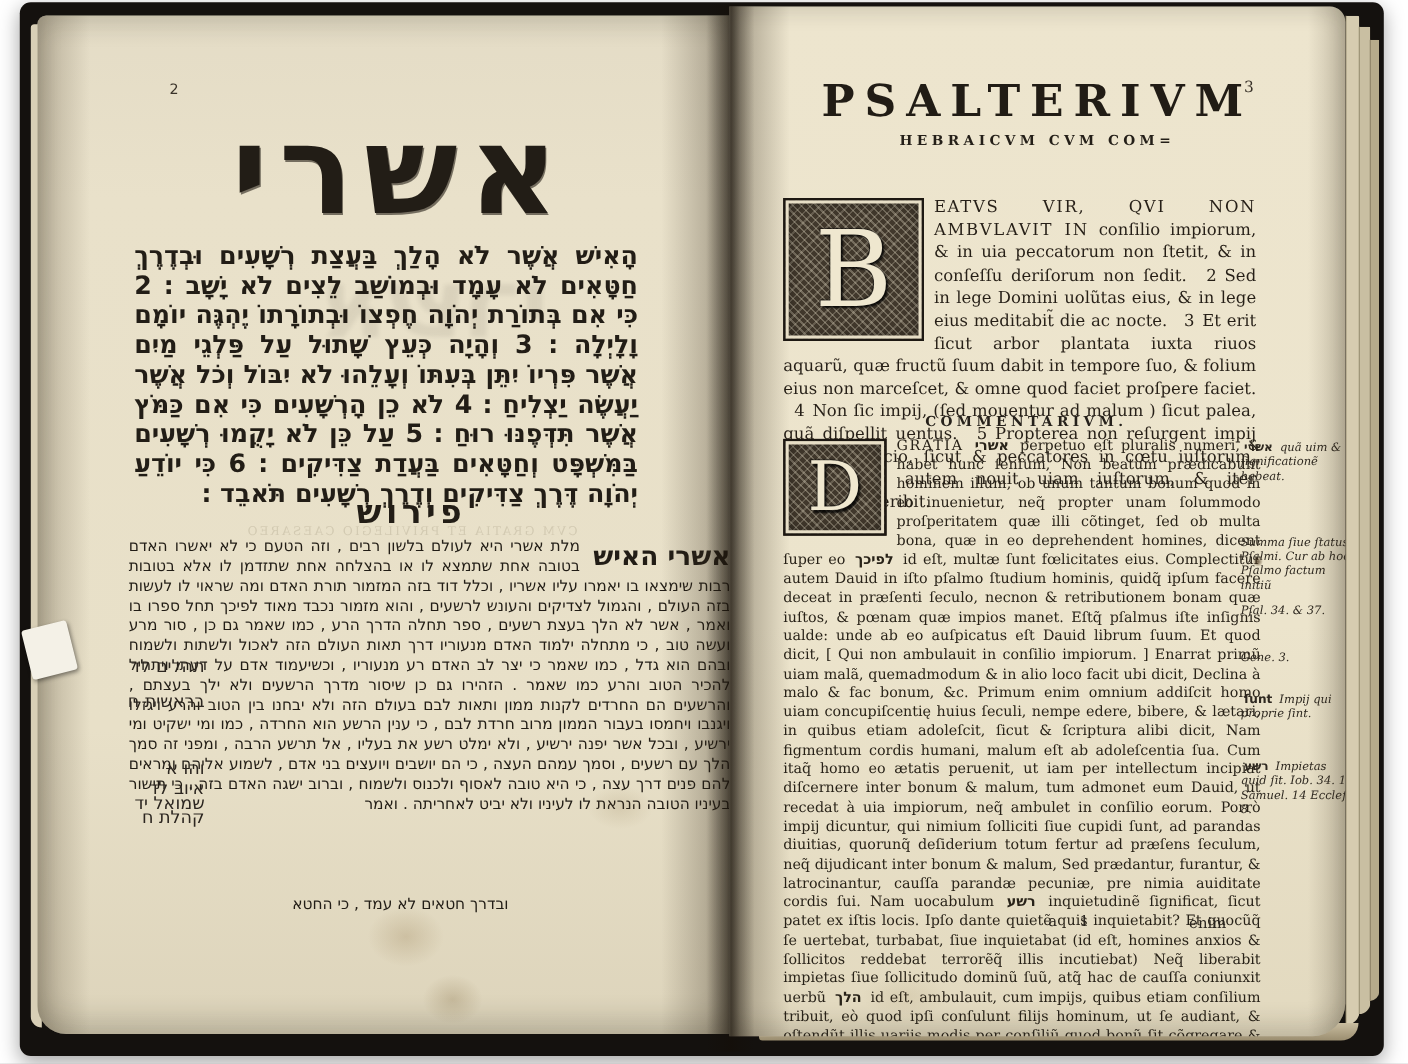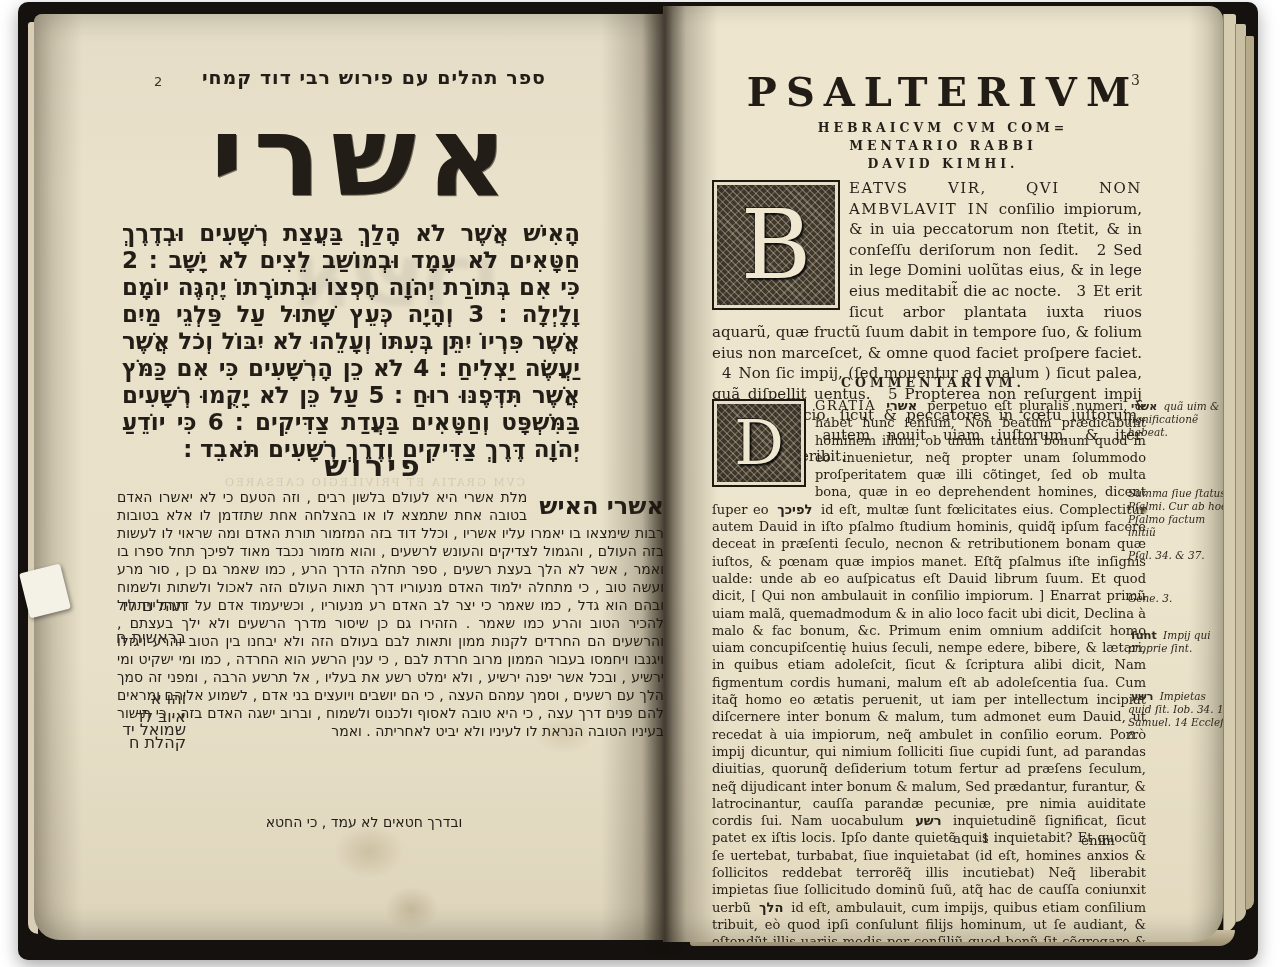--- a/index.html
+++ b/index.html
@@ -88,21 +88,20 @@
   <div class="edge-strip" style="left:28px;top:22px;width:10px;height:912px;background:#d8cfb6;border-radius:6px 0 0 18px;"></div>
   <div class="edge-strip" style="left:1223px;top:14px;width:12px;height:918px;background:#d6ccb0;border-radius:0 8px 40px 0;border-left:1px solid #8f8468;"></div>
   <div class="edge-strip" style="left:1235px;top:24px;width:10px;height:898px;background:#c9bfa2;border-radius:0 8px 44px 0;border-left:1px solid #948a6d;"></div>
   <div class="edge-strip" style="left:1245px;top:36px;width:8px;height:874px;background:#b6aa8b;border-radius:0 8px 48px 0;border-left:1px solid #8a7f63;"></div>
   <div class="edge-strip" style="left:690px;top:930px;width:545px;height:16px;background:linear-gradient(180deg,#c9bda0,#9a8d6f);border-radius:0 0 30px 6px;"></div>
 
   <div class="page page-left">
 
     <div class="abs folio heb" style="left:120px;top:60px;">2</div>
 
-    <div class="abs running-title heb" style="left:90px;top:52px;width:500px;">ספר תהלים עם פירוש רבי דוד קמחי</div>
 
     <div class="abs ghost-heb heb" style="left:150px;top:210px;width:420px;">אשרי</div>
 
     <div class="abs incipit heb" style="left:70px;top:86px;width:520px;">אשרי</div>
 
     <div class="abs psalm-heb heb" style="left:88px;top:206px;width:458px;">הָאִישׁ אֲשֶׁר לֹא הָלַךְ בַּעֲצַת רְשָׁעִים וּבְדֶרֶךְ חַטָּאִים לֹא עָמָד וּבְמוֹשַׁב לֵצִים לֹא יָשָׁב ׃ 2 כִּי אִם בְּתוֹרַת יְהֹוָה חֶפְצוֹ וּבְתוֹרָתוֹ יֶהְגֶּה יוֹמָם וָלָיְלָה ׃ 3 וְהָיָה כְּעֵץ שָׁתוּל עַל פַּלְגֵי מַיִם אֲשֶׁר פִּרְיוֹ יִתֵּן בְּעִתּוֹ וְעָלֵהוּ לֹא יִבּוֹל וְכֹל אֲשֶׁר יַעֲשֶׂה יַצְלִיחַ ׃ 4 לֹא כֵן הָרְשָׁעִים כִּי אִם כַּמֹּץ אֲשֶׁר תִּדְּפֶנּוּ רוּחַ ׃ 5 עַל כֵּן לֹא יָקֻמוּ רְשָׁעִים בַּמִּשְׁפָּט וְחַטָּאִים בַּעֲדַת צַדִּיקִים ׃ 6 כִּי יוֹדֵעַ יְהֹוָה דֶּרֶךְ צַדִּיקִים וְדֶרֶךְ רְשָׁעִים תֹּאבֵד ׃</div>
 
     <div class="abs perush heb" style="left:90px;top:434px;width:500px;">פירוש</div>
 
     <div class="abs ghost" style="left:90px;top:462px;width:500px;">CVM GRATIA ET PRIVILEGIO CAESAREO</div>
@@ -125,22 +124,20 @@
     <div class="stain" style="left:350px;top:872px;width:55px;height:45px;background:radial-gradient(ellipse,rgba(110,85,40,.22),rgba(110,85,40,0) 70%);"></div>
     <div class="stain" style="left:500px;top:700px;width:60px;height:40px;background:radial-gradient(ellipse,rgba(120,95,50,.14),rgba(120,95,50,0) 70%);"></div>
   </div>
 
   <div class="page page-right">
 
     <div class="abs folio" style="left:468px;top:66px;font-size:14px;">3</div>
 
     <div class="abs title-sub" style="left:40px;top:114px;width:480px;">HEBRAICVM CVM COM=</div>
     <div class="abs title-main" style="left:30px;top:62px;width:500px;">PSALTERIVM</div>
-    <div class="abs title-sub" style="left:40px;top:132px;width:480px;">MENTARIO RABBI</div>
-    <div class="abs title-sub" style="left:40px;top:150px;width:480px;">DAVID KIMHI.</div>
 
     <div class="abs latin-para" style="left:49px;top:172px;width:430px;">
       <span class="dropcap dc-b">
           <span class="dc-letter">B</span>
         </span>
       <span class="opencaps">EATVS VIR, QVI NON AMBVLAVIT IN</span>
       <span>conſilio impiorum, &amp; in uia peccatorum non ſtetit, &amp; in conſeſſu deriſorum non ſedit.</span>
       <span class="vnum">2</span><span>Sed in lege Domini uolũtas eius, &amp; in lege eius meditabit̃ die ac nocte.</span>
       <span class="vnum">3</span><span>Et erit ſicut arbor plantata iuxta riuos aquarũ, quæ fructũ ſuum dabit in tempore ſuo, &amp; folium eius non marceſcet, &amp; omne quod faciet proſpere faciet.</span>
       <span class="vnum">4</span><span>Non ſic impij, (ſed mouentur ad malum ) ſicut palea, quã diſpellit uentus.</span>

